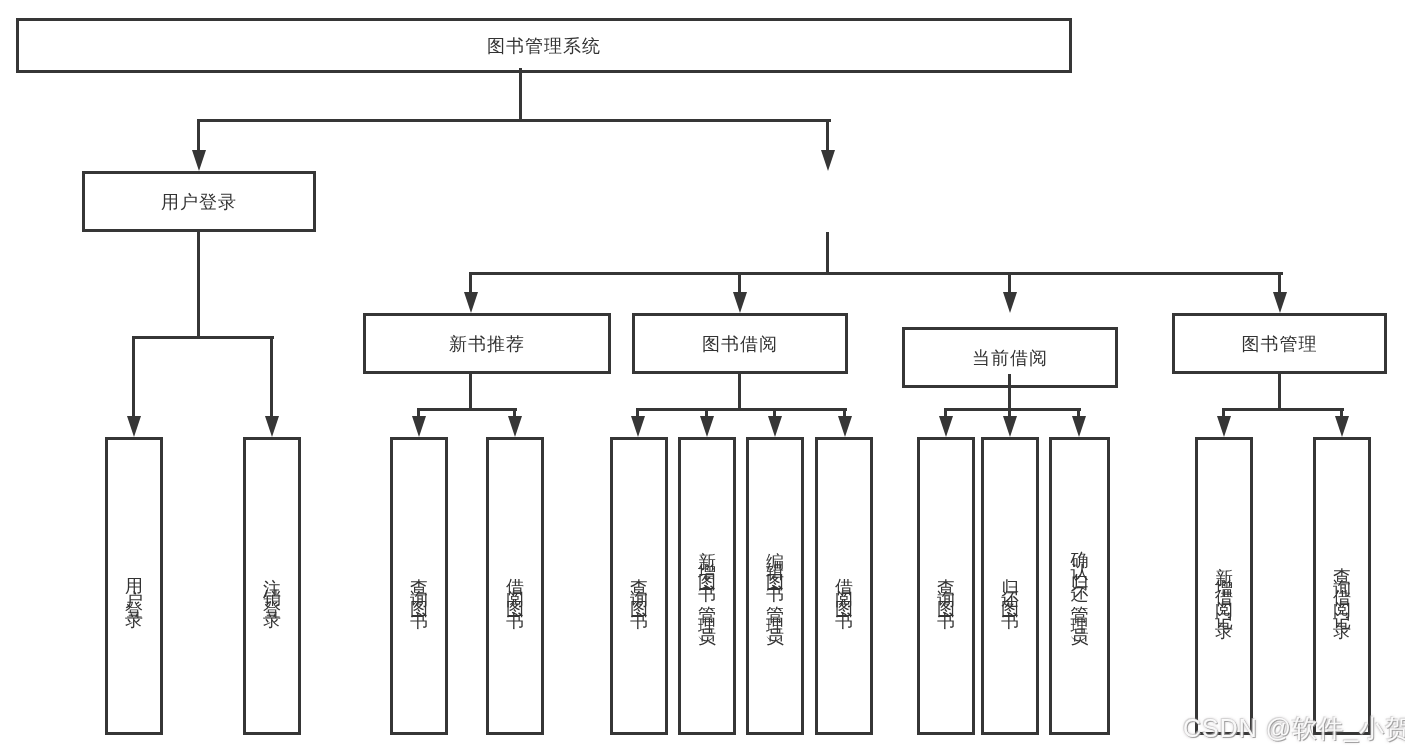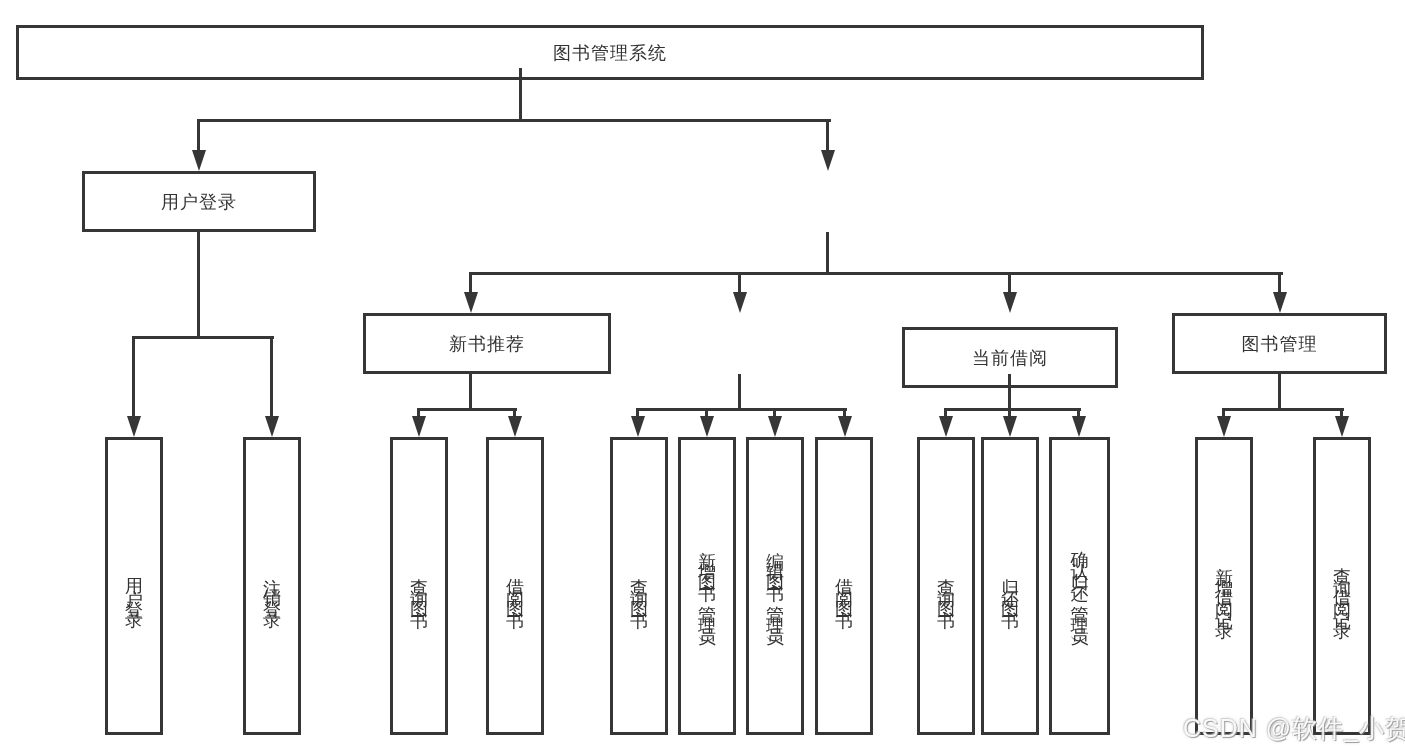--- a/index.html
+++ b/index.html
@@ -56,21 +56,21 @@
       0 0 3px rgba(150,140,145,0.8);
     white-space:nowrap;
     z-index:10;
   }
 </style>
 </head>
 <body>
 
 <div class="canvas">
 
-  <div class="node" style="left:16px;top:25px;width:1188px;height:55px;">
+  <div class="node" style="left:16px;top:18px;width:1056px;height:55px;">
     <span>图书管理系统</span>
   </div>
 
   <div class="v" style="left:519px;top:68px;height:53px;"></div>
   <div class="h" style="left:197px;top:119px;width:634px;"></div>
   <div class="v" style="left:197px;top:119px;height:33px;"></div>
   <div class="arrow" style="left:192px;top:150px;"></div>
   <div class="v" style="left:826px;top:119px;height:33px;"></div>
   <div class="arrow" style="left:821px;top:150px;"></div>
 
@@ -91,20 +91,23 @@
   <div class="arrow" style="left:464px;top:292px;"></div>
   <div class="v" style="left:738px;top:272px;height:23px;"></div>
   <div class="arrow" style="left:733px;top:292px;"></div>
   <div class="v" style="left:1008px;top:272px;height:23px;"></div>
   <div class="arrow" style="left:1003px;top:292px;"></div>
   <div class="v" style="left:1278px;top:272px;height:23px;"></div>
   <div class="arrow" style="left:1273px;top:292px;"></div>
 
   <div class="node" style="left:363px;top:313px;width:248px;height:61px;">
     <span>新书推荐</span>
+  </div>
+  <div class="node" style="left:632px;top:313px;width:216px;height:61px;">
+    <span>图书借阅</span>
   </div>
   <div class="node" style="left:902px;top:327px;width:216px;height:61px;">
     <span>当前借阅</span>
   </div>
   <div class="node" style="left:1172px;top:313px;width:215px;height:61px;">
     <span>图书管理</span>
   </div>
 
   <div class="v" style="left:469px;top:374px;height:36px;"></div>
   <div class="h" style="left:417px;top:408px;width:100px;"></div>

